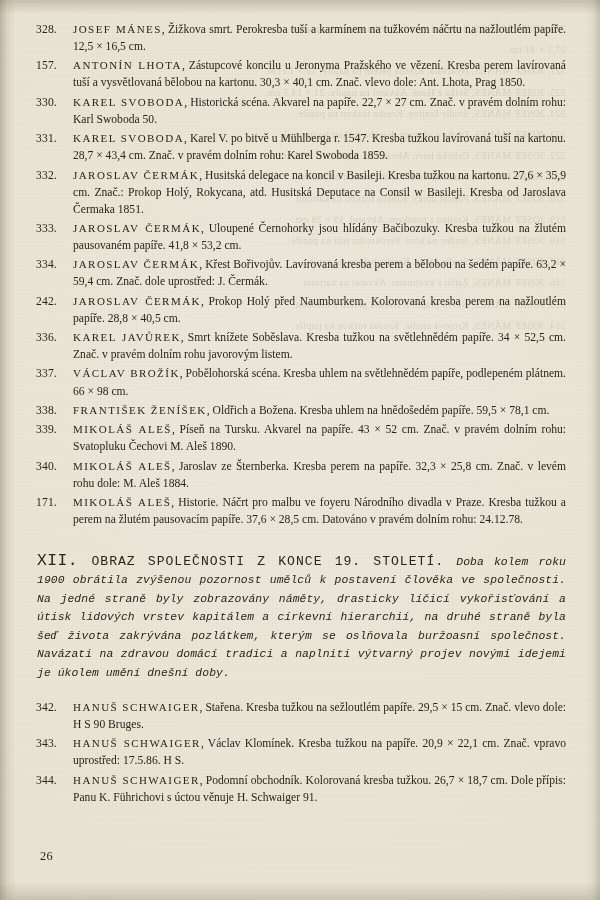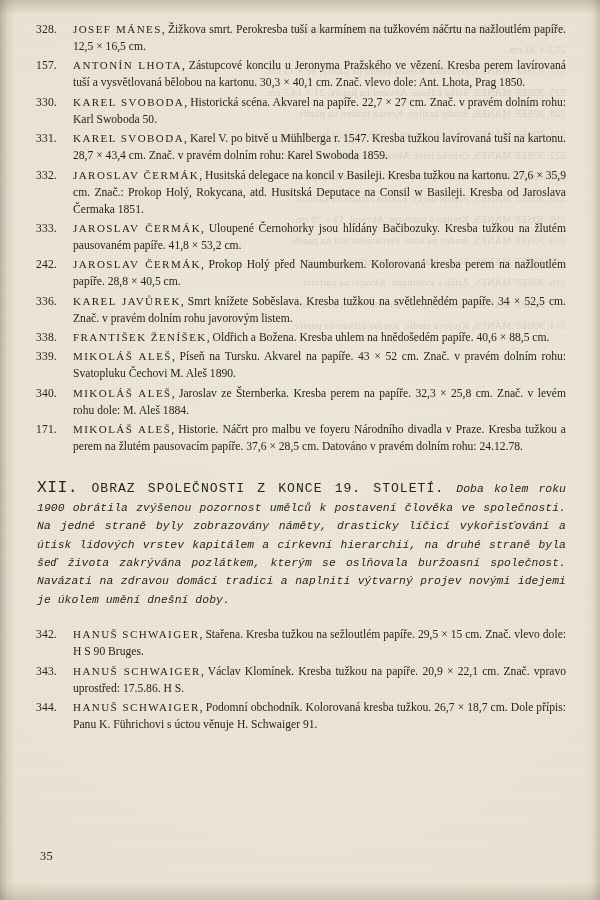--- a/index.html
+++ b/index.html
@@ -197,30 +197,38 @@
         </div>
         <div class="entry">
           <div class="entry-num">332.</div>
           <div class="entry-body"><span class="artist">JAROSLAV ČERMÁK</span><span>, Husitská delegace na koncil v Basileji. Kresba tužkou na kartonu. 27,6 × 35,9 cm. Znač.: Prokop Holý, Rokycana, atd. Husitská Deputace na Consil w Basileji. Kresba od Jaroslava Čermaka 1851.</span></div>
         </div>
         <div class="entry">
           <div class="entry-num">333.</div>
           <div class="entry-body"><span class="artist">JAROSLAV ČERMÁK</span><span>, Uloupené Černohorky jsou hlídány Bačibozuky. Kresba tužkou na žlutém pausovaném papíře. 41,8 × 53,2 cm.</span></div>
         </div>
         <div class="entry">
+          <div class="entry-num">334.</div>
+          <div class="entry-body"><span class="artist">JAROSLAV ČERMÁK</span><span>, Křest Bořivojův. Lavírovaná kresba perem a bělobou na šedém papíře. 63,2 × 59,4 cm. Znač. dole uprostřed: J. Čermák.</span></div>
+        </div>
+        <div class="entry">
           <div class="entry-num">242.</div>
           <div class="entry-body"><span class="artist">JAROSLAV ČERMÁK</span><span>, Prokop Holý  před Naumburkem. Kolorovaná kresba perem na nažloutlém papíře. 28,8 × 40,5 cm.</span></div>
         </div>
         <div class="entry">
           <div class="entry-num">336.</div>
           <div class="entry-body"><span class="artist">KAREL JAVŮREK</span><span>, Smrt knížete Soběslava. Kresba tužkou na světlehnědém papíře. 34 × 52,5 cm. Znač. v pravém dolním rohu javorovým listem.</span></div>
         </div>
         <div class="entry">
+          <div class="entry-num">337.</div>
+          <div class="entry-body"><span class="artist">VÁCLAV BROŽÍK</span><span>, Pobělohorská scéna. Kresba uhlem na světlehnědém papíře, podlepeném plátnem. 66 × 98 cm.</span></div>
+        </div>
+        <div class="entry">
           <div class="entry-num">338.</div>
-          <div class="entry-body"><span class="artist">FRANTIŠEK ŽENÍŠEK</span><span>, Oldřich a Božena. Kresba uhlem na hnědošedém papíře. 40,6 × 88,5 cm.</span></div>
+          <div class="entry-body"><span class="artist">FRANTIŠEK ŽENÍŠEK</span><span>, Oldřich a Božena. Kresba uhlem na hnědošedém papíře. 59,5 × 78,1 cm.</span></div>
         </div>
         <div class="entry">
           <div class="entry-num">339.</div>
           <div class="entry-body"><span class="artist">MIKOLÁŠ ALEŠ</span><span>, Píseň na Tursku. Akvarel na papíře. 43 × 52 cm. Znač. v pravém dolním rohu: Svatopluku Čechovi M. Aleš 1890.</span></div>
         </div>
         <div class="entry">
           <div class="entry-num">340.</div>
           <div class="entry-body"><span class="artist">MIKOLÁŠ ALEŠ</span><span>, Jaroslav ze Šternberka. Kresba perem na papíře. 32,3 × 25,8 cm. Znač. v levém rohu dole: M. Aleš 1884.</span></div>
         </div>
         <div class="entry">
@@ -243,15 +251,15 @@
           <div class="entry-body"><span class="artist">HANUŠ SCHWAIGER</span><span>, Václav Klomínek. Kresba tužkou na papíře. 20,9 × 22,1 cm. Znač. vpravo uprostřed: 17.5.86. H S.</span></div>
         </div>
         <div class="entry">
           <div class="entry-num">344.</div>
           <div class="entry-body"><span class="artist">HANUŠ SCHWAIGER</span><span>, Podomní obchodník. Kolorovaná kresba tužkou. 26,7 × 18,7 cm. Dole přípis: Panu K. Führichovi s úctou věnuje H. Schwaiger 91.</span></div>
         </div>
       </div>
 
   </div>
 
-  <div id="folio">35</div>
+  <div id="folio">26</div>
 
 </div>
 
 </body></html>

